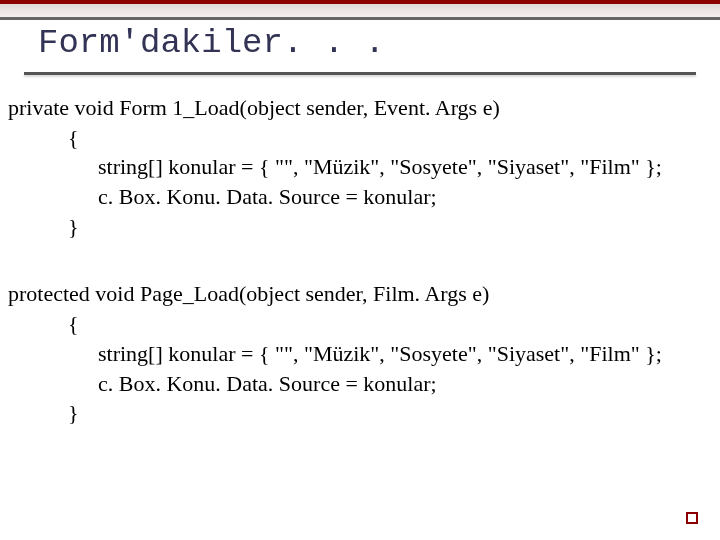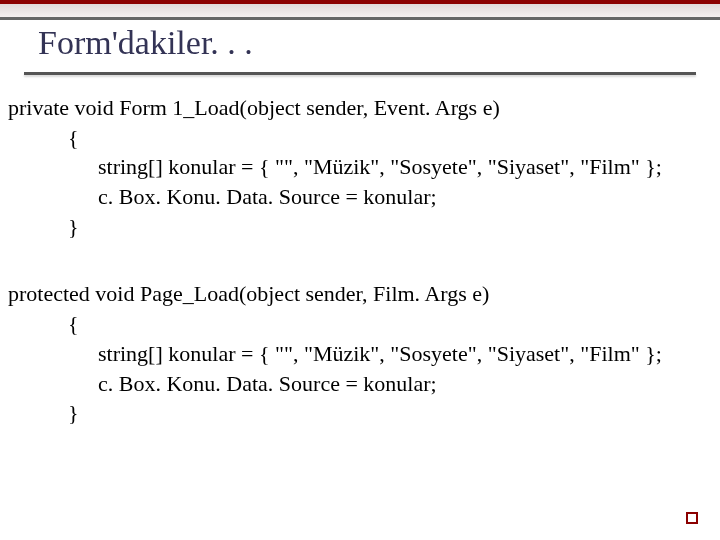--- a/index.html
+++ b/index.html
@@ -20,21 +20,21 @@
       height: 16px;
       background: linear-gradient(to bottom, #e0d8d8 0%, #f5f0f0 100%);
       width: 100%;
       border-bottom: 3px solid #666;
       position: relative;
     }
     .title {
       font-size: 34px;
       color: #333355;
       padding: 4px 0 10px 38px;
-      font-family: Liberation Serif, serif;
+      font-family: Liberation Mono, monospace;
     }
     .divider {
       height: 3px;
       background: #555;
       margin: 0 24px 0 24px;
       box-shadow: 0 2px 2px rgba(0,0,0,0.15);
     }
     .content {
       padding: 18px 24px 0 8px;
       font-size: 22px;

